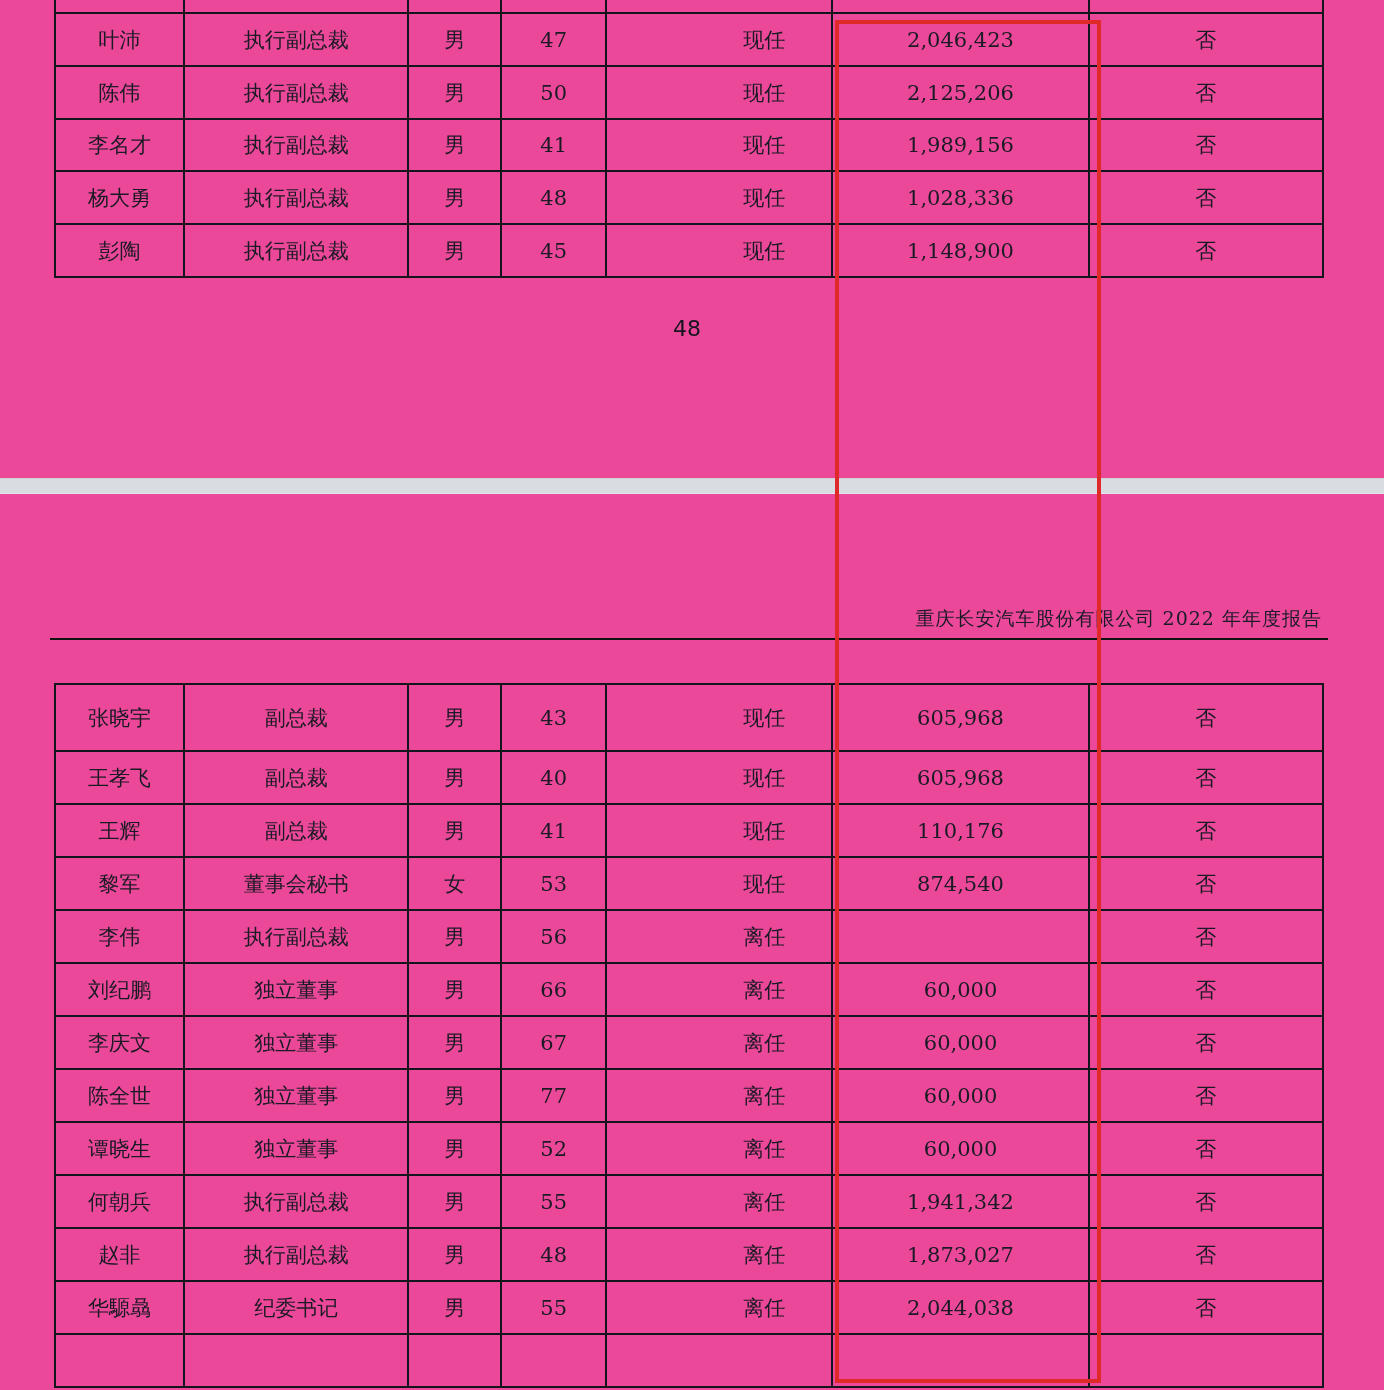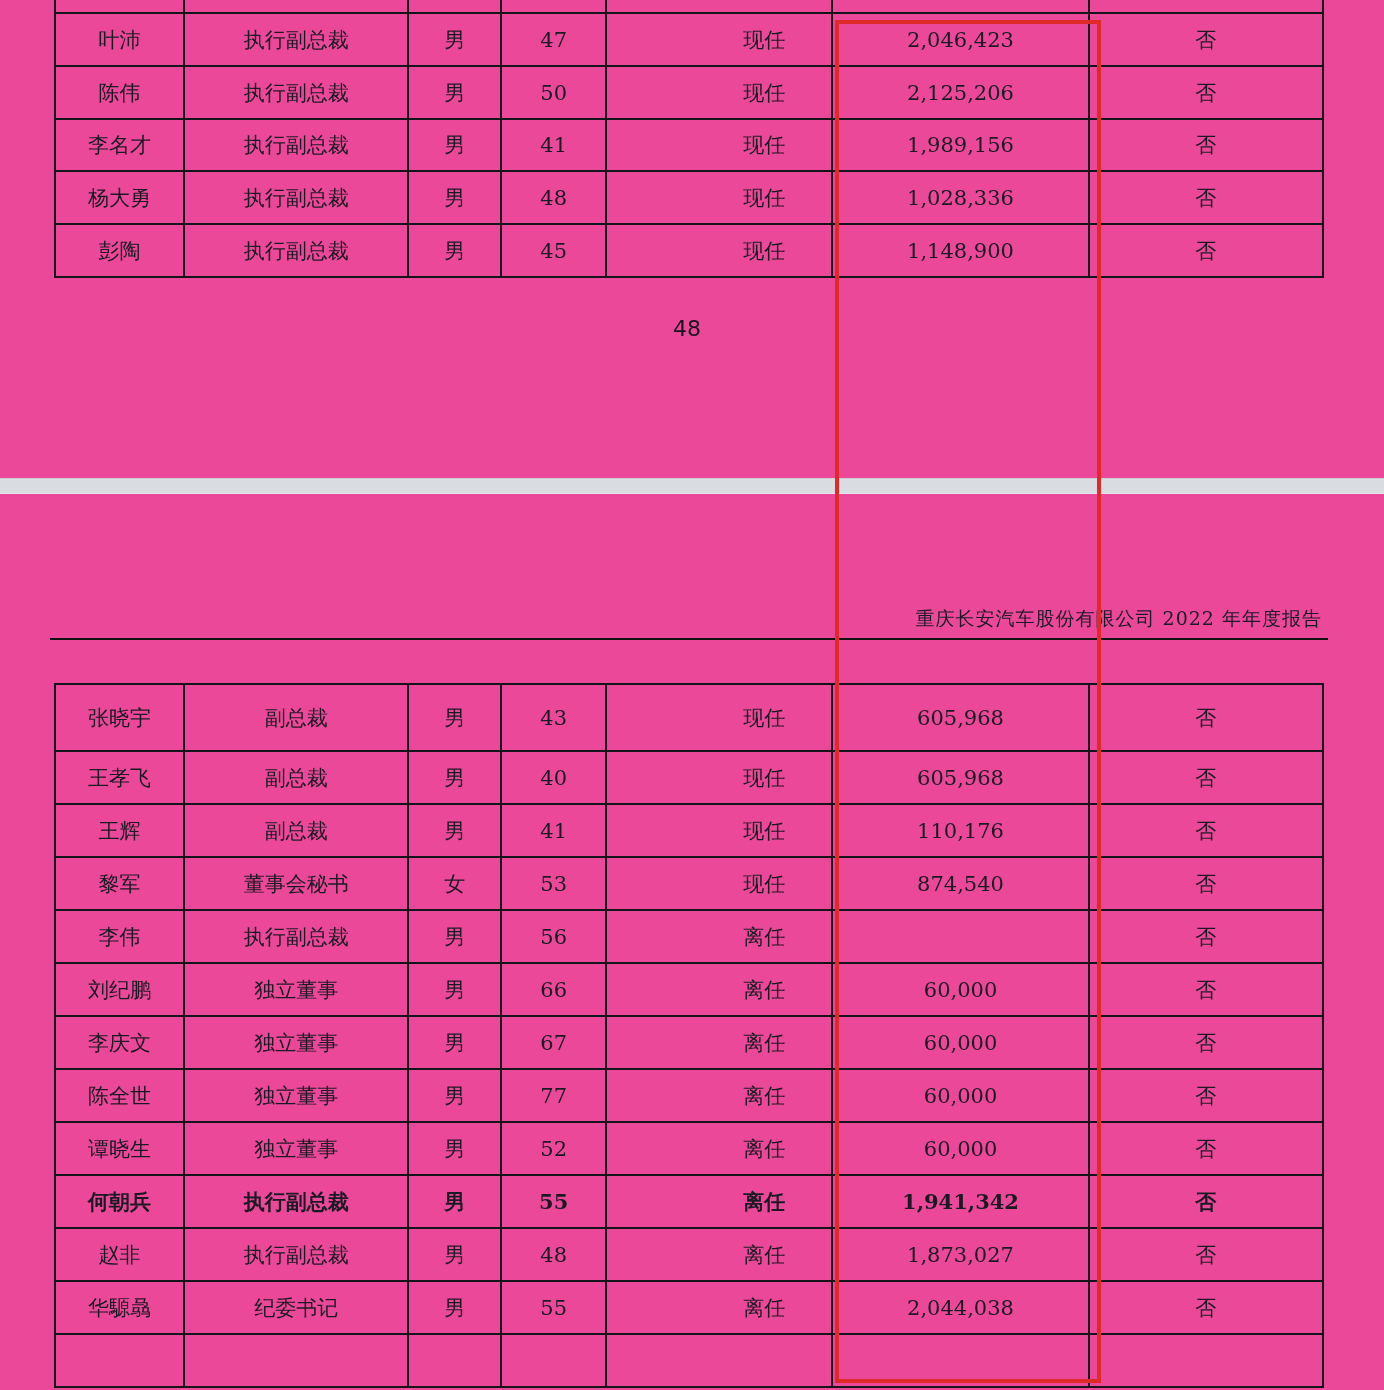--- a/index.html
+++ b/index.html
@@ -215,21 +215,21 @@
     </tr>
     <tr style="height:53px;">
       <td>谭晓生</td>
       <td>独立董事</td>
       <td>男</td>
       <td>52</td>
       <td class="status">离任</td>
       <td>60,000</td>
       <td>否</td>
     </tr>
-    <tr style="height:53px;font-weight:bold;">
+    <tr style="height:53px;">
       <td>何朝兵</td>
       <td>执行副总裁</td>
       <td>男</td>
       <td>55</td>
       <td class="status">离任</td>
       <td>1,941,342</td>
       <td>否</td>
     </tr>
     <tr style="height:53px;">
       <td>赵非</td>

